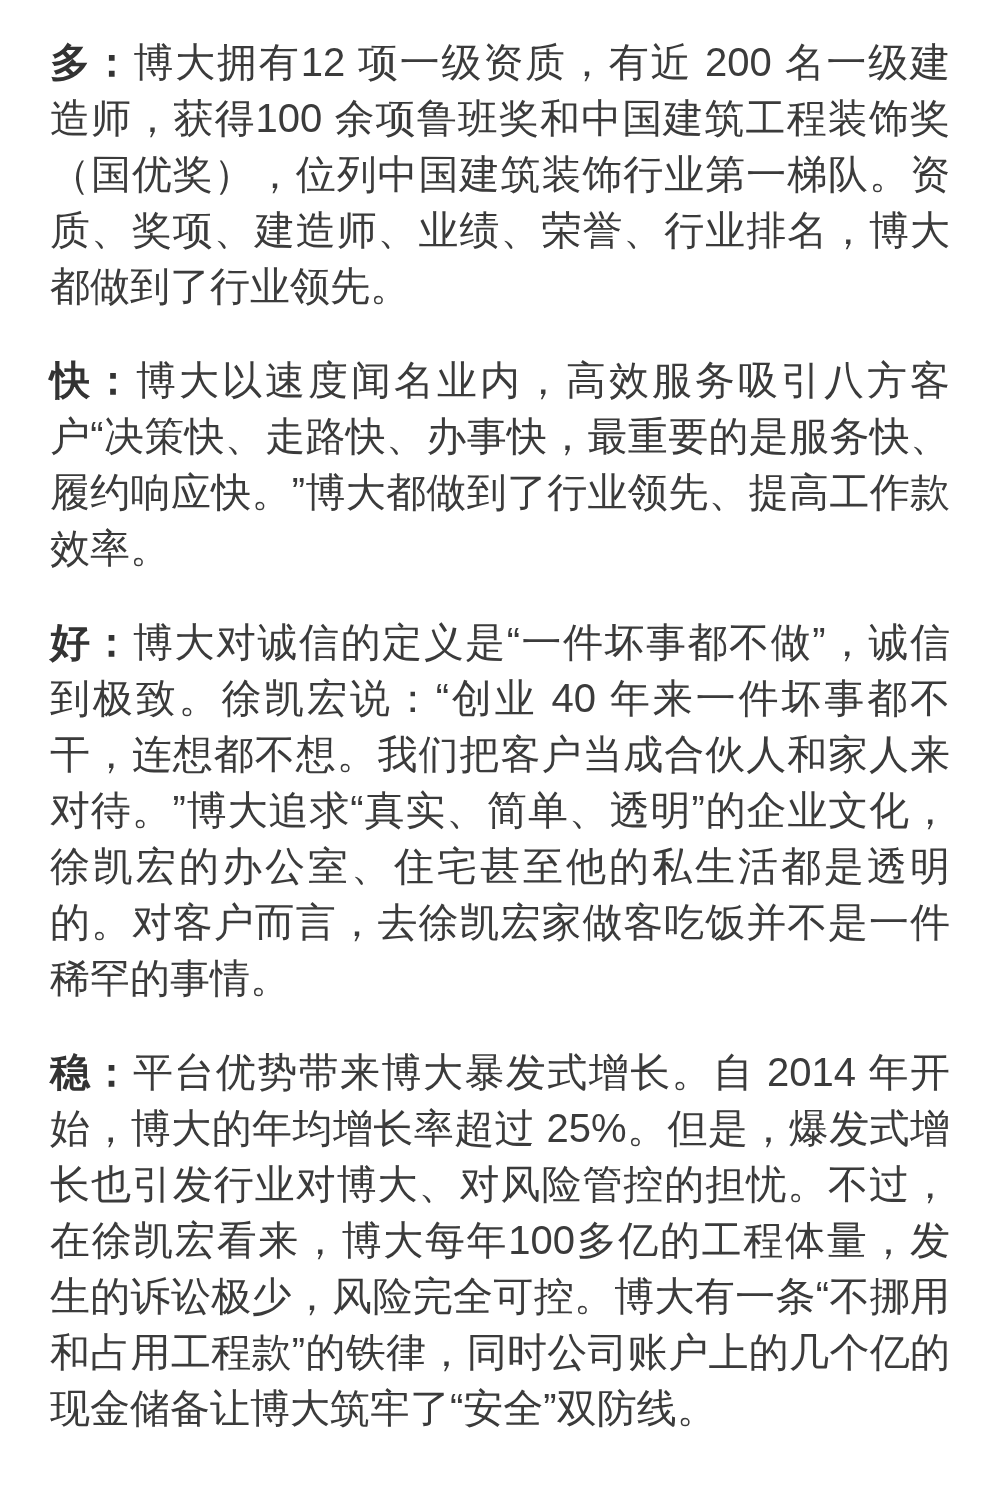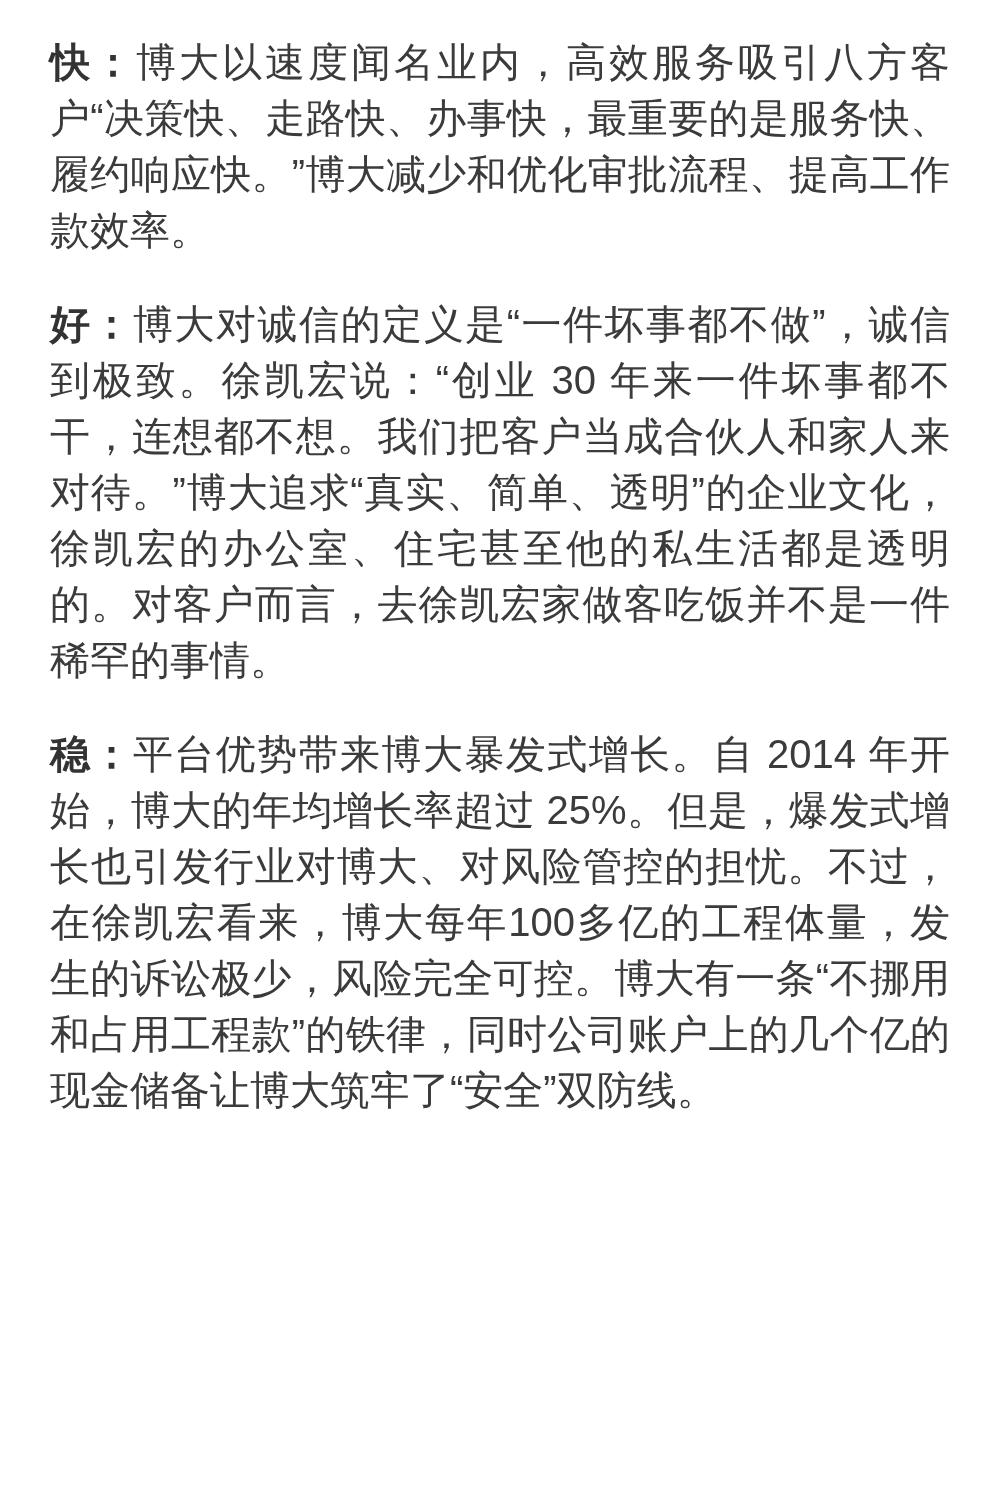--- a/index.html
+++ b/index.html
@@ -33,21 +33,22 @@
     .lead {
       font-weight: 700;
       color: #333333;
     }
   </style>
 </head>
 <body>
 
 <main class="article">
 
+  <p class="para"><span class="lead">多：</span><span>博大拥有12 项一级资质，有近 200 名一级建造师，获得100 余项鲁班奖和中国建筑工程装饰奖（国优奖），位列中国建筑装饰行业第一梯队。资质、奖项、建造师、业绩、荣誉、行业排名，博大都做到了行业领先。</span></p>
 
-  <p class="para"><span class="lead">快：</span><span>博大以速度闻名业内，高效服务吸引八方客户“决策快、走路快、办事快，最重要的是服务快、履约响应快。”博大减少和优化审批流程、提高工作款效率。</span></p>
+  <p class="para"><span class="lead">快：</span><span>博大以速度闻名业内，高效服务吸引八方客户“决策快、走路快、办事快，最重要的是服务快、履约响应快。”博大都做到了行业领先、提高工作款效率。</span></p>
 
-  <p class="para"><span class="lead">好：</span><span>博大对诚信的定义是“一件坏事都不做”，诚信到极致。徐凯宏说：“创业 30 年来一件坏事都不干，连想都不想。我们把客户当成合伙人和家人来对待。”博大追求“真实、简单、透明”的企业文化，徐凯宏的办公室、住宅甚至他的私生活都是透明的。对客户而言，去徐凯宏家做客吃饭并不是一件稀罕的事情。</span></p>
+  <p class="para"><span class="lead">好：</span><span>博大对诚信的定义是“一件坏事都不做”，诚信到极致。徐凯宏说：“创业 40 年来一件坏事都不干，连想都不想。我们把客户当成合伙人和家人来对待。”博大追求“真实、简单、透明”的企业文化，徐凯宏的办公室、住宅甚至他的私生活都是透明的。对客户而言，去徐凯宏家做客吃饭并不是一件稀罕的事情。</span></p>
 
 
   <p class="para"><span class="lead">稳：</span><span>平台优势带来博大暴发式增长。自 2014 年开始，博大的年均增长率超过 25%。但是，爆发式增长也引发行业对博大、对风险管控的担忧。不过，在徐凯宏看来，博大每年100多亿的工程体量，发生的诉讼极少，风险完全可控。博大有一条“不挪用和占用工程款”的铁律，同时公司账户上的几个亿的现金储备让博大筑牢了“安全”双防线。</span></p>
 
 </main>
 
 </body></html>

